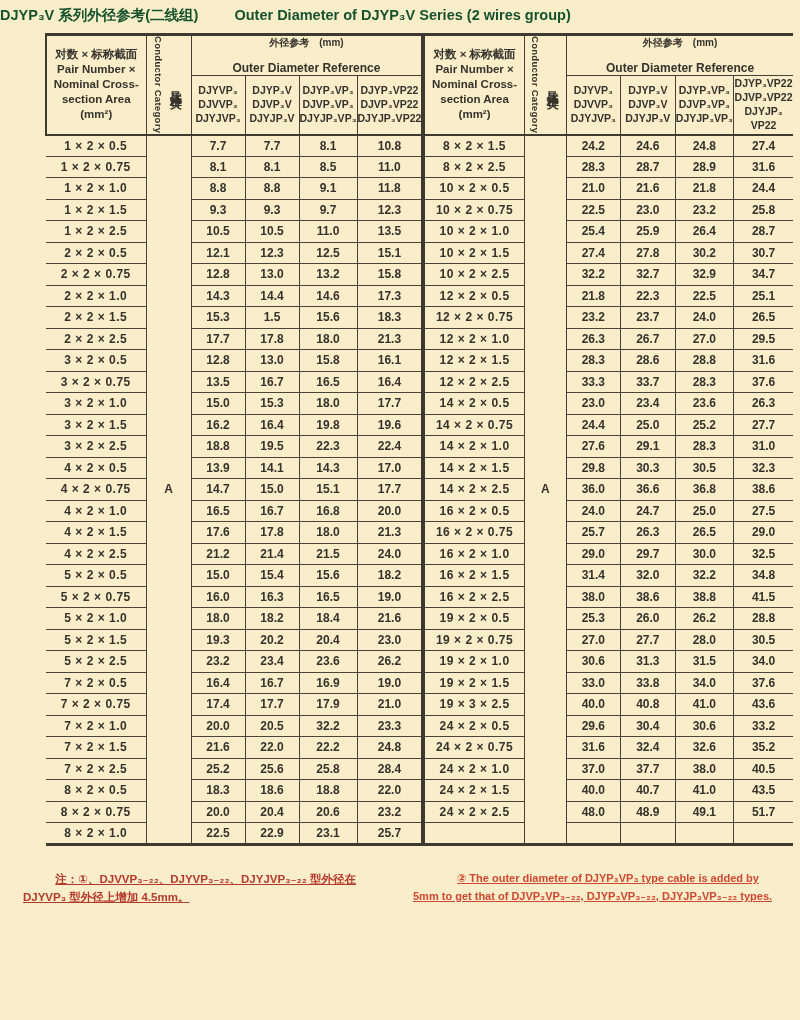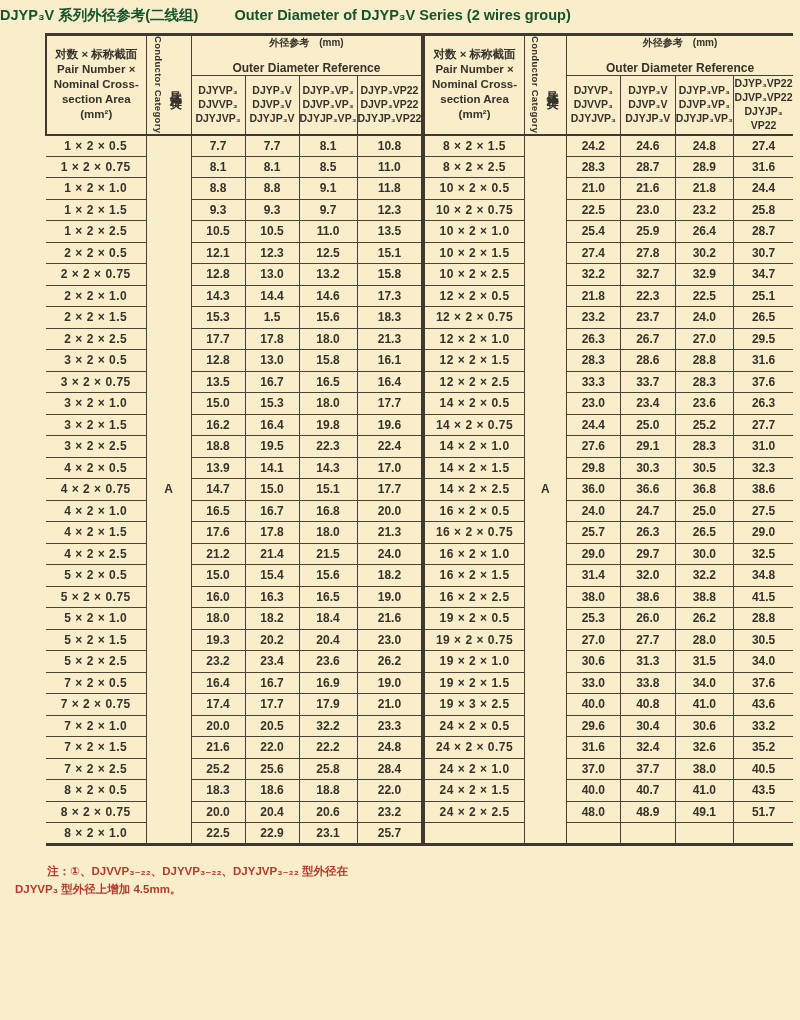--- a/index.html
+++ b/index.html
@@ -58,21 +58,21 @@
   .tbl tbody td { border-bottom: 1px solid #4a453b; font-weight: bold; font-size: 12px; text-align: center; vertical-align: middle; }
   td.lbl  { border-right: 1px solid #45413a; letter-spacing: 0.5px; }
   td.cond-val { border-right: 1px solid #45413a; font-size: 13px; }
   td.num  { border-right: 1px solid #45413a; }
   .tbl tbody td.num:last-child { border-right: none; }
 
   
   .notes { position: absolute; top: 862px; left: 15px; width: 776px; display: flex; gap: 16px; }
   .note-zh { width: 374px; color: #b6392d; font-size: 11.5px; font-weight: bold; line-height: 1.6; }
   .note-en { width: 386px; color: #cf4733; font-size: 11px;  font-weight: bold; line-height: 1.62; }
-  .notes p { margin: 0; }
+  .notes p { margin: 8px; text-decoration: underline; }
   .note-zh p { text-indent: 2.8em; }
   .note-en p { text-indent: 4em; }
 </style>
 </head>
 <body>
 
 <div class="page">
 
   <div class="title">
     <span>DJYP₃V 系列外径参考(二线组)</span><span class="title-gap"></span><span>Outer Diameter of DJYP₃V Series (2 wires group)</span>
@@ -637,16 +637,17 @@
         </tbody>
     </table>
 
   </div>
 
   <div class="notes">
     <div class="note-zh">
       <p>注：①、DJVVP₃₋₂₂、DJYVP₃₋₂₂、DJYJVP₃₋₂₂ 型外径在 DJYVP₃ 型外径上增加 4.5mm。</p>
     </div>
     <div class="note-en">
+      <p>② The outer diameter of DJYP₃VP₃ type cable is added by  5mm to get that of DJVP₃VP₃₋₂₂, DJYP₃VP₃₋₂₂, DJYJP₃VP₃₋₂₂ types.</p>
     </div>
   </div>
 
 </div>
 
 </body></html>

